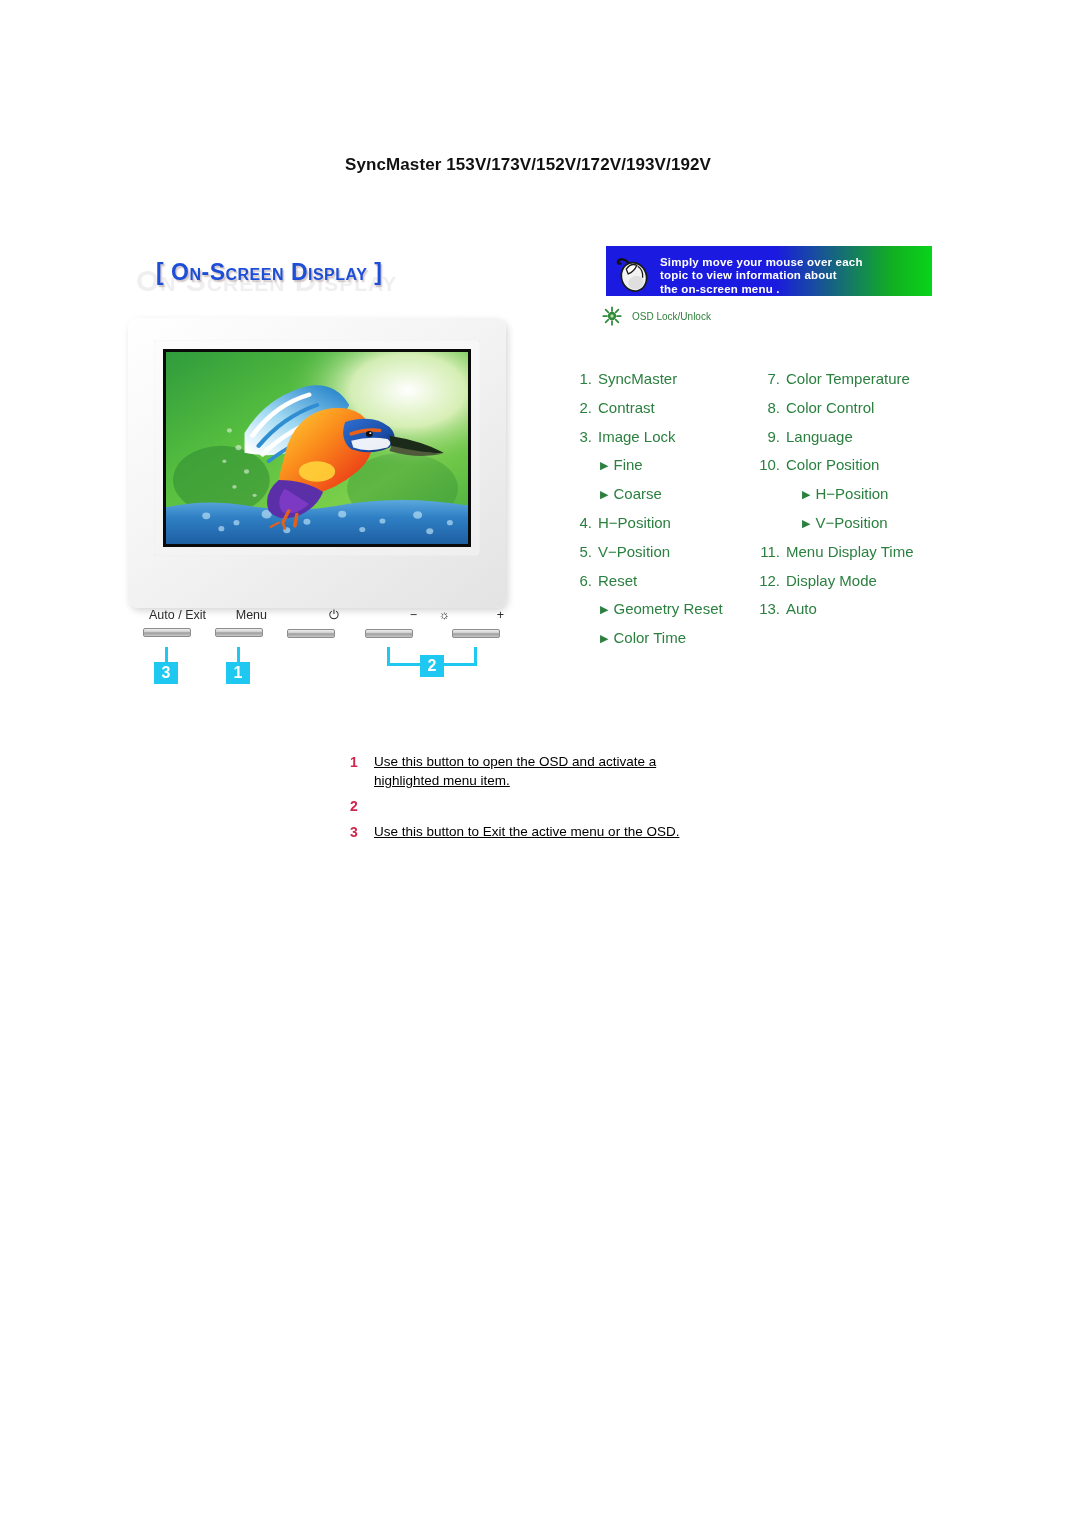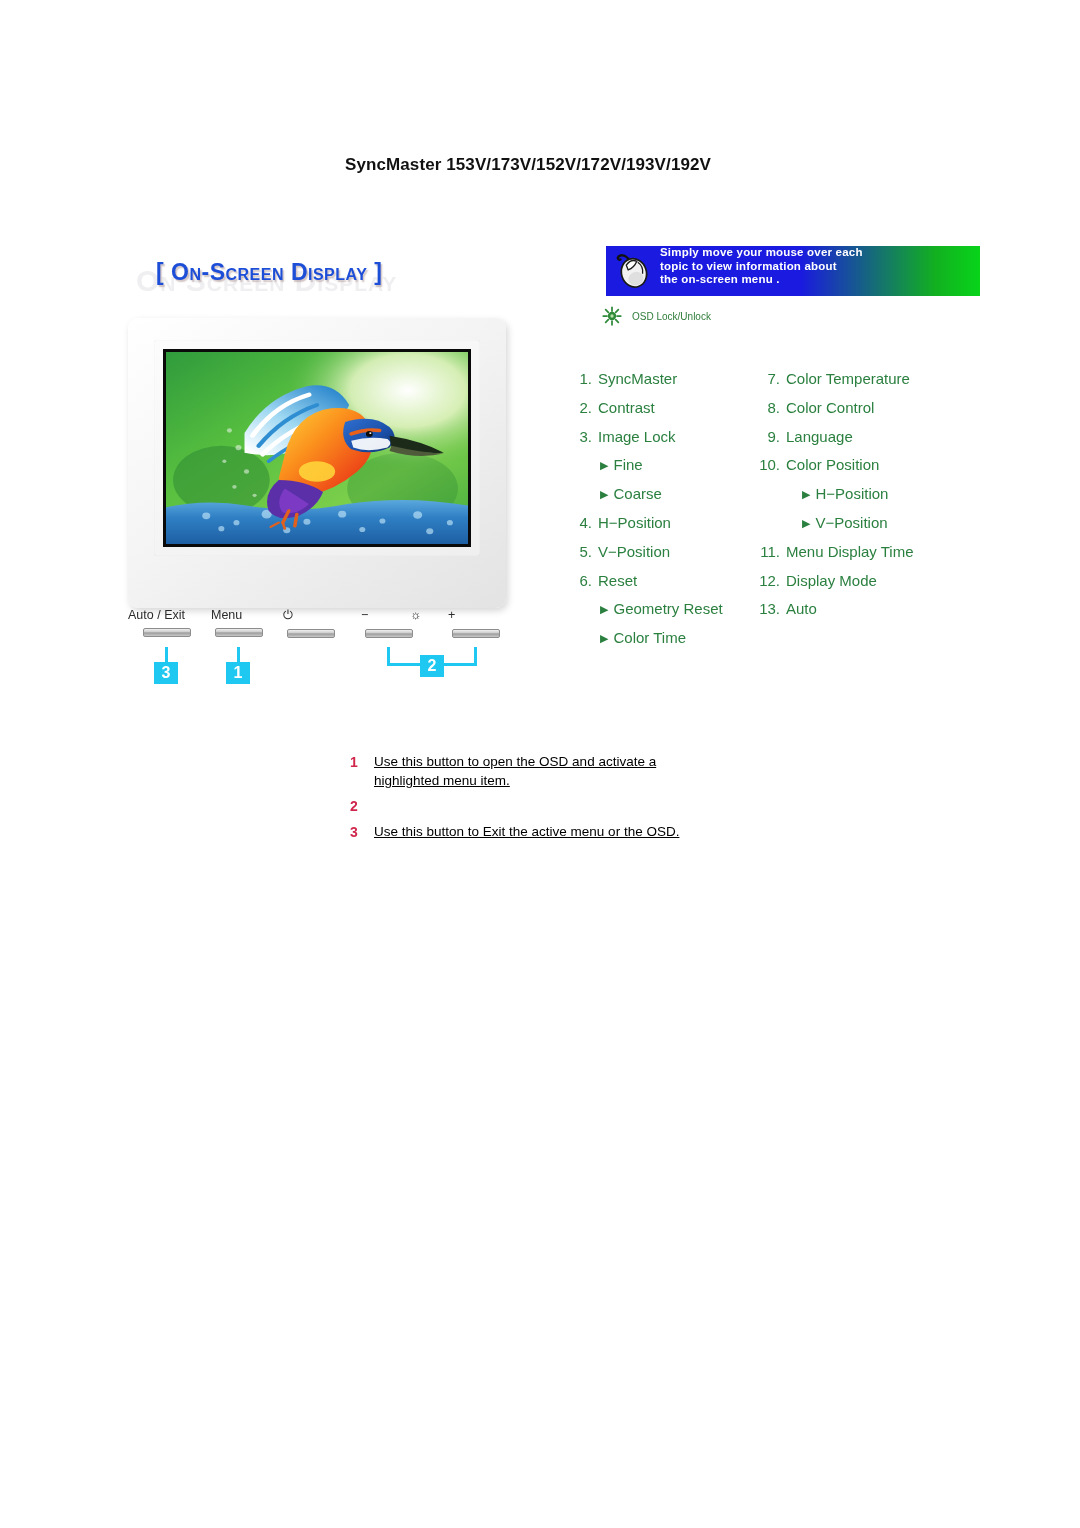--- a/index.html
+++ b/index.html
@@ -105,21 +105,21 @@
   
   #controls {
     position: absolute;
     left: 128px;
     top: 608px;
     width: 380px;
     height: 90px;
   }
   .ctrl {
     position: absolute;
-    text-align: left;
+    text-align: right;
   }
   .ctrl-label {
     font-size: 12.5px;
     color: #2b2b2b;
     white-space: nowrap;
     line-height: 14px;
     font-family: "Liberation Sans", sans-serif;
   }
   .ctrl-icon {
     height: 15px;
@@ -162,25 +162,25 @@
     position: absolute;
     background: #1ec8f0;
     width: 3px;
   }
 
   
   #hint-banner {
     position: absolute;
     left: 606px;
     top: 246px;
-    width: 374px;
+    width: 326px;
     height: 50px;
     background: linear-gradient(90deg,#1a1ae0 0%,#1a1ae0 52%,#12b020 88%,#08d41a 100%);
     display: flex;
-    align-items: flex-start;
+    align-items: flex-end;
   }
   #hint-mouse {
     width: 46px;
     min-width: 46px;
     height: 46px;
     margin-left: 4px;
   }
   #hint-text {
     color: #ffffff;
     font-size: 11.5px;

